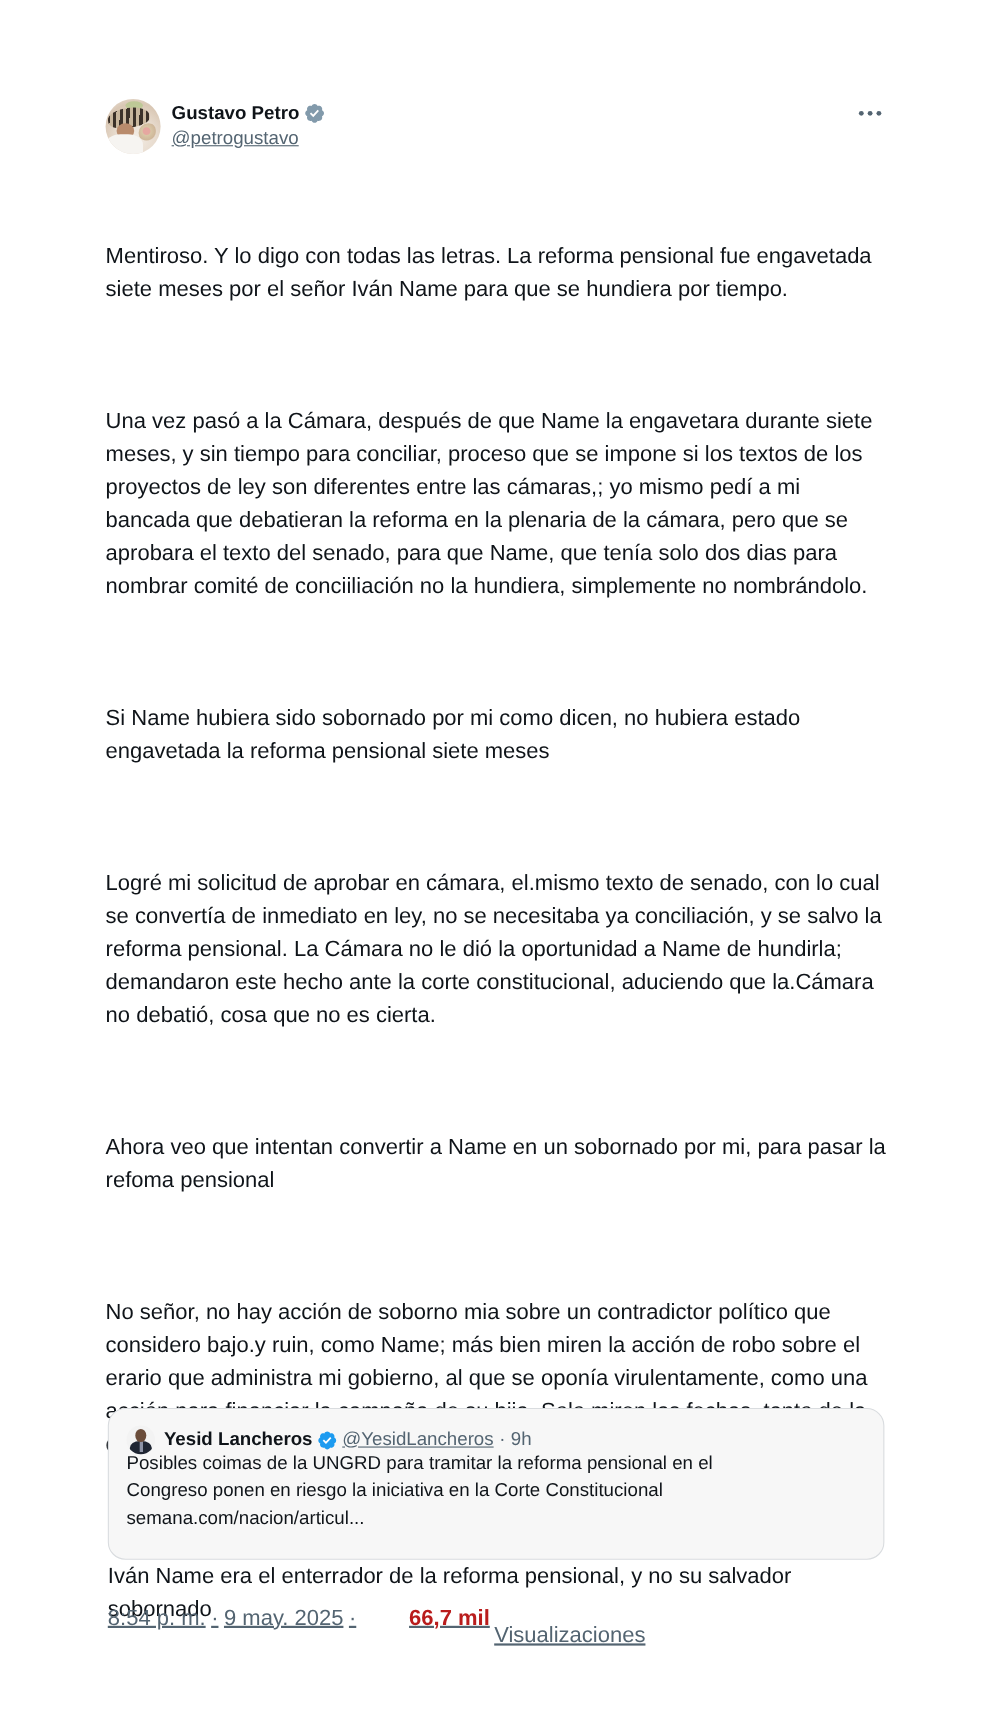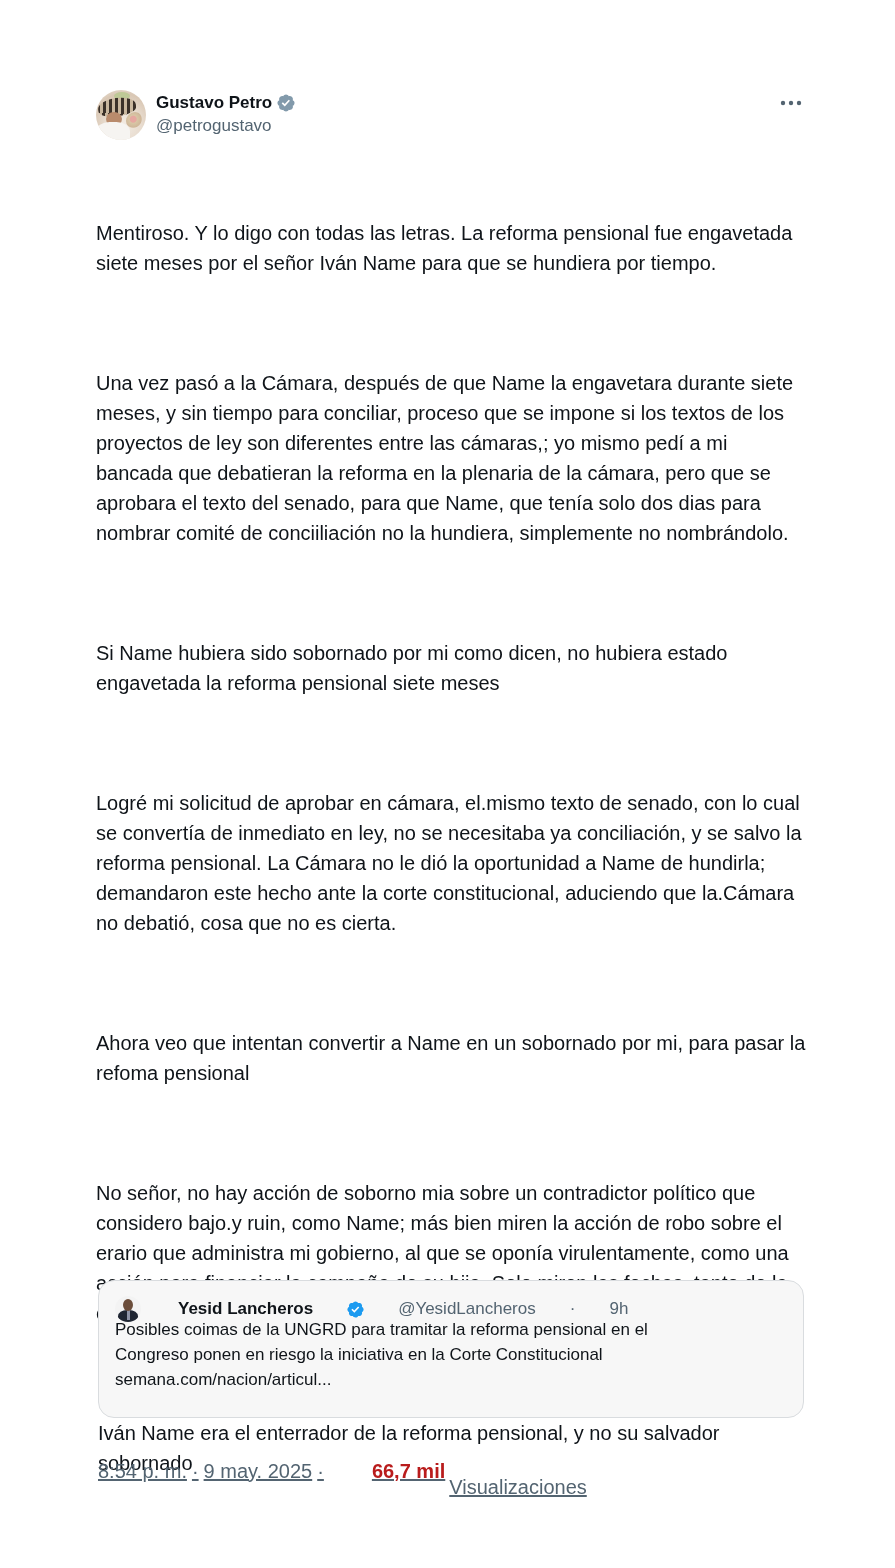--- a/index.html
+++ b/index.html
@@ -100,20 +100,21 @@
     .badge {
       display: inline-block;
       width: 20px;
       height: 20px;
       margin-left: 4px;
     }
     .handle {
       font-size: 17px;
       color: #536471;
       margin-top: 2px;
+      text-decoration: underline;
     }
     .more-button {
       position: absolute;
       right: 0;
       top: 2px;
       width: 34px;
       height: 26px;
       display: flex;
       align-items: center;
       justify-content: center;
@@ -147,21 +148,20 @@
       box-sizing: border-box;
       cursor: pointer;
     }
     .quote-header {
       position: absolute;
       left: 16px;
       top: 15px;
       display: flex;
       align-items: center;
       height: 26px;
-      gap: 29px;
     }
     .q-avatar {
       width: 26px;
       height: 26px;
       border-radius: 50%;
       position: relative;
       overflow: hidden;
       background: #f3f3f3;
     }
     .q-avatar .head {
@@ -198,20 +198,21 @@
     }
     .q-badge {
       width: 19px;
       height: 19px;
       margin-left: 4px;
     }
     .q-handle {
       font-size: 17px;
       color: #536471;
       margin-left: 4px;
+      text-decoration: underline;
     }
     .q-dot {
       font-size: 17px;
       color: #536471;
       margin: 0 5px;
     }
     .q-time {
       font-size: 17px;
       color: #536471;
     }

